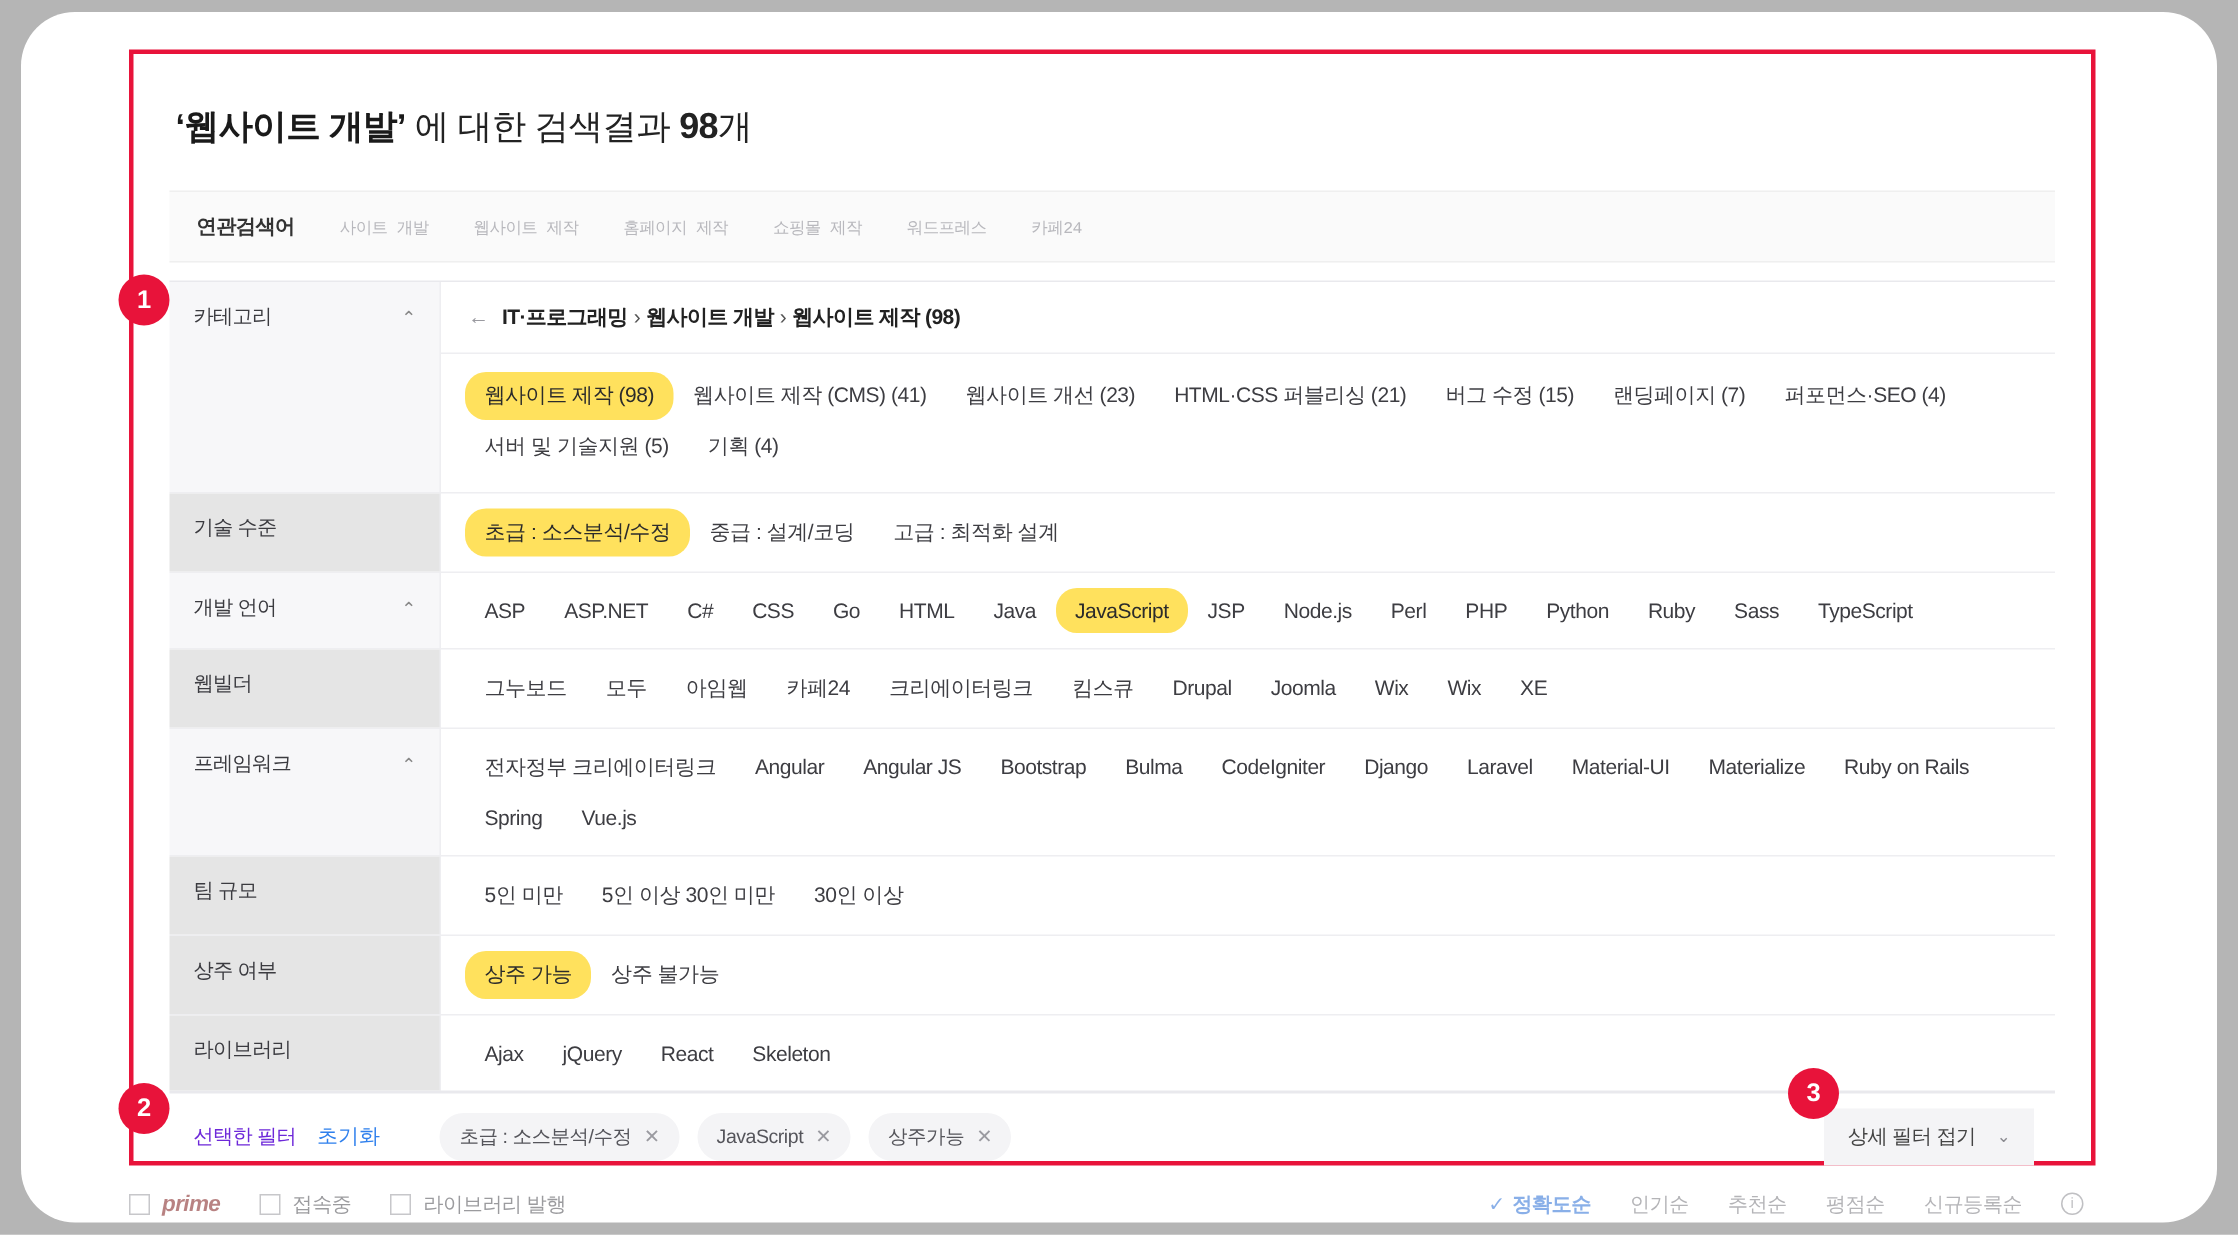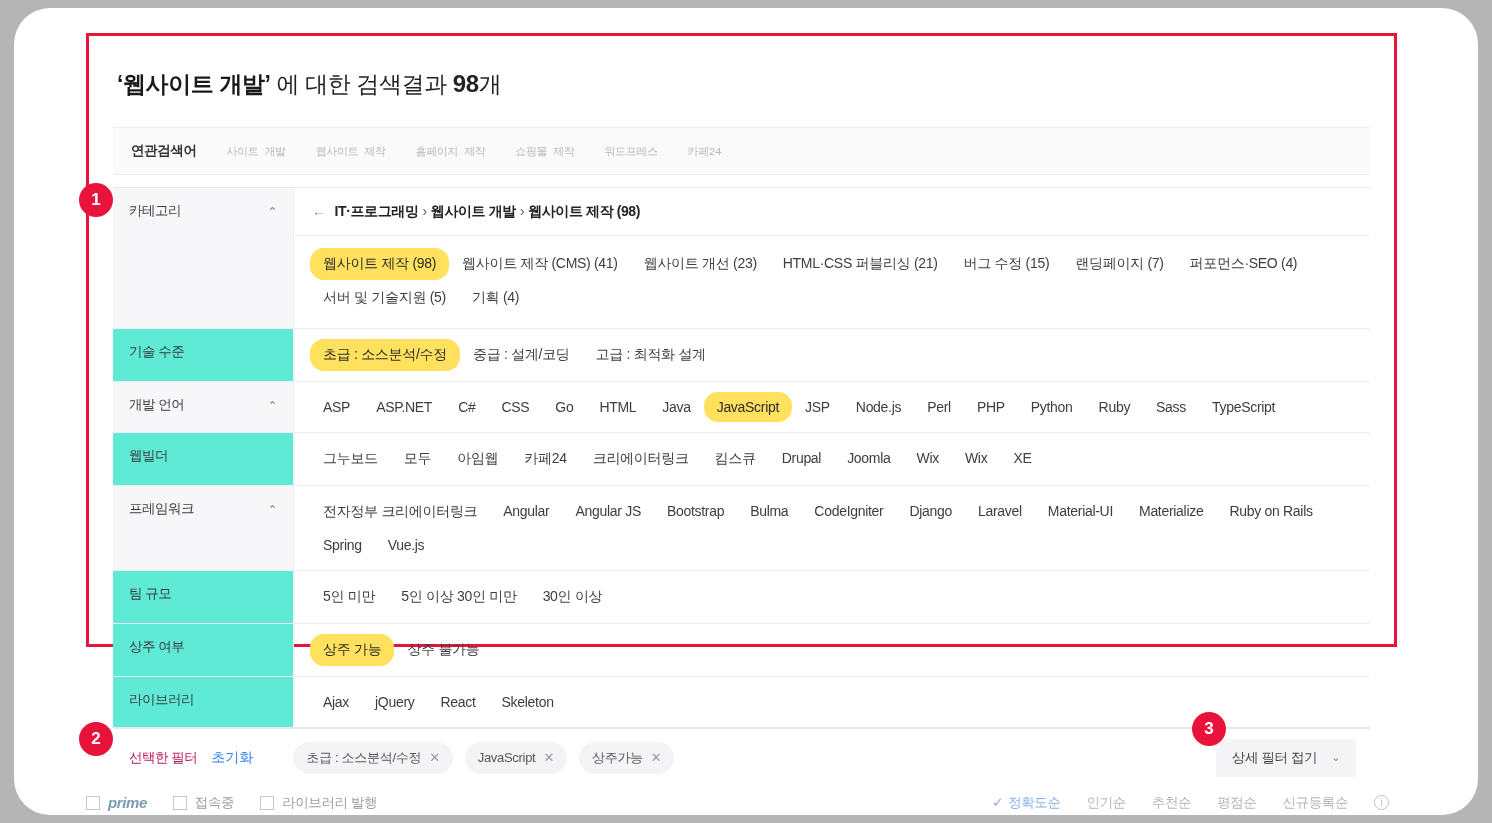--- a/index.html
+++ b/index.html
@@ -17,21 +17,21 @@
     left: 14px; top: 8px;
     width: 1464px; height: 807px;
     background: #ffffff;
     border-radius: 36px;
   }
 
   
   #panel {
     position: absolute;
     left: 86px; top: 33px;
-    width: 1311px; height: 614px;
+    width: 1311px; height: 744px;
     background: #ffffff;
     border: 3px solid #e8133a;
   }
 
   
   .search-title {
     font-size: 23px;
     color: #222;
     padding: 33px 0 0 28px;
     letter-spacing: -0.4px;
@@ -71,21 +71,21 @@
   .frow:last-child { border-bottom: none; }
 
   .fhead {
     width: 181px; flex: 0 0 181px;
     padding: 14px 16px 0 16px;
     display: flex; align-items: flex-start;
     justify-content: space-between;
     font-size: 13.5px; color: #3b3b40; font-weight: 500;
     letter-spacing: -0.5px;
     border-right: 1px solid #eeeef1;
-    background: #5eead4;
+    background: #e5e5e5;
   }
   .frow.shaded .fhead { background: #f7f7f9; }
   .chev { color: #888; font-size: 12px; line-height: 18px; margin-top:1px; }
 
   .fbody {
     flex: 1;
     padding: 10px 12px 10px 16px;
     display: flex; flex-wrap: wrap;
     align-content: flex-start;
     row-gap: 2px;
@@ -112,21 +112,21 @@
   .catcol { flex: 1; display: flex; flex-direction: column; }
 
   
   .selbar {
     margin: 0 24px;
     height: 58px;
     display: flex; align-items: center;
     border-top: 1px solid #e9e9ed;
     padding-left: 16px;
   }
-  .selbar .sl { font-size: 13.5px; color: #be185d; letter-spacing:-0.5px; }
+  .selbar .sl { font-size: 13.5px; color: #6d28d9; letter-spacing:-0.5px; }
   .selbar .reset { font-size: 14px; color: #2f80ed; margin-left: 14px; cursor:pointer; font-weight:500;}
   .chips { display: flex; gap: 12px; margin-left: 40px; }
   .chip {
     background: #f4f4f6; border-radius: 16px;
     padding: 7px 13px;
     font-size: 13px; color: #55555b;
     display: flex; align-items: center; gap: 8px;
     letter-spacing: -0.3px;
     cursor: pointer;
   }
@@ -152,24 +152,24 @@
     color: #4a4a50;
     opacity: 0.55;
   }
   .cbx {
     width: 14px; height: 14px;
     border: 1px solid #9a9aa0; background: #fff;
     display: inline-block; margin-right: 8px;
     flex: 0 0 14px;
   }
   .cbitem { display: flex; align-items: center; margin-right: 26px; letter-spacing:-0.4px; }
-  .prime { font-weight: 700; font-style: italic; font-size: 15px; color: #0c4a6e; }
+  .prime { font-weight: 700; font-style: italic; font-size: 15px; color: #7f1d1d; }
   .sorts { margin-left: auto; display: flex; align-items: center; gap: 26px; padding-right: 8px;}
   .sort { color: #77777d; letter-spacing:-0.4px; cursor:pointer;}
-  .sort.active { color: #2a6fd6; font-weight: 400; }
+  .sort.active { color: #2a6fd6; font-weight: 700; }
   .sort.active .tick { margin-right: 5px; }
   .infoi {
     width: 15px; height: 15px; border-radius: 50%;
     border: 1px solid #8d8d93; color: #8d8d93;
     font-size: 10px; line-height: 13px; text-align: center;
     display:inline-block;
   }
 
   
   .badge {

